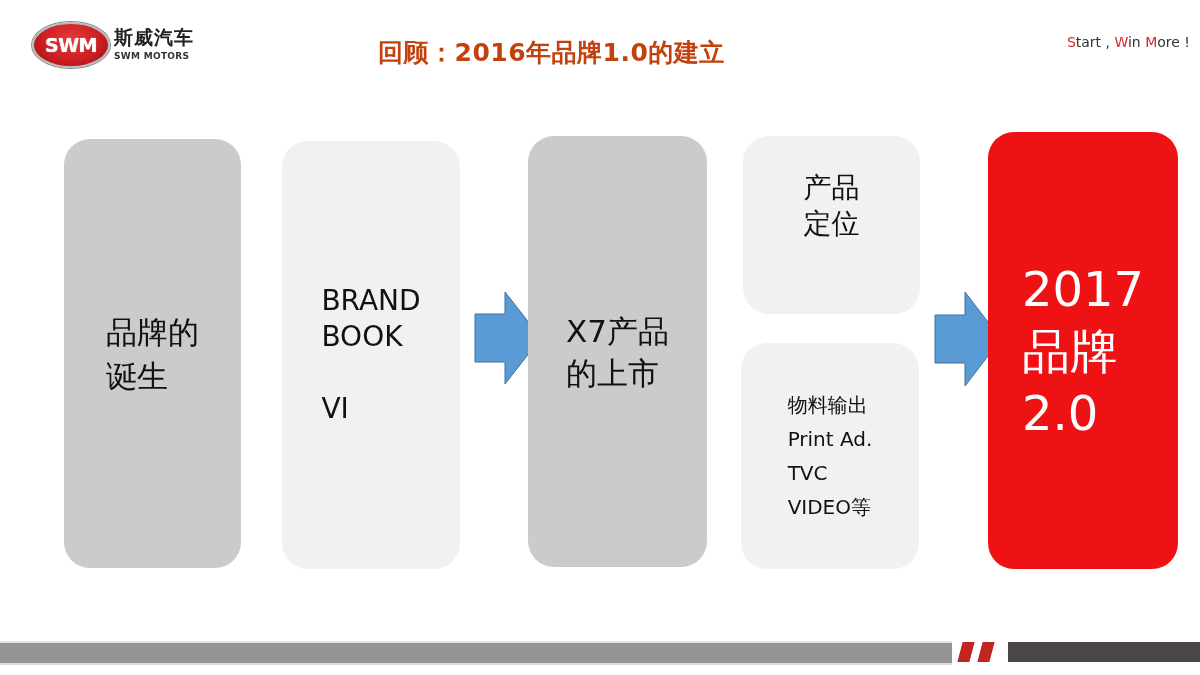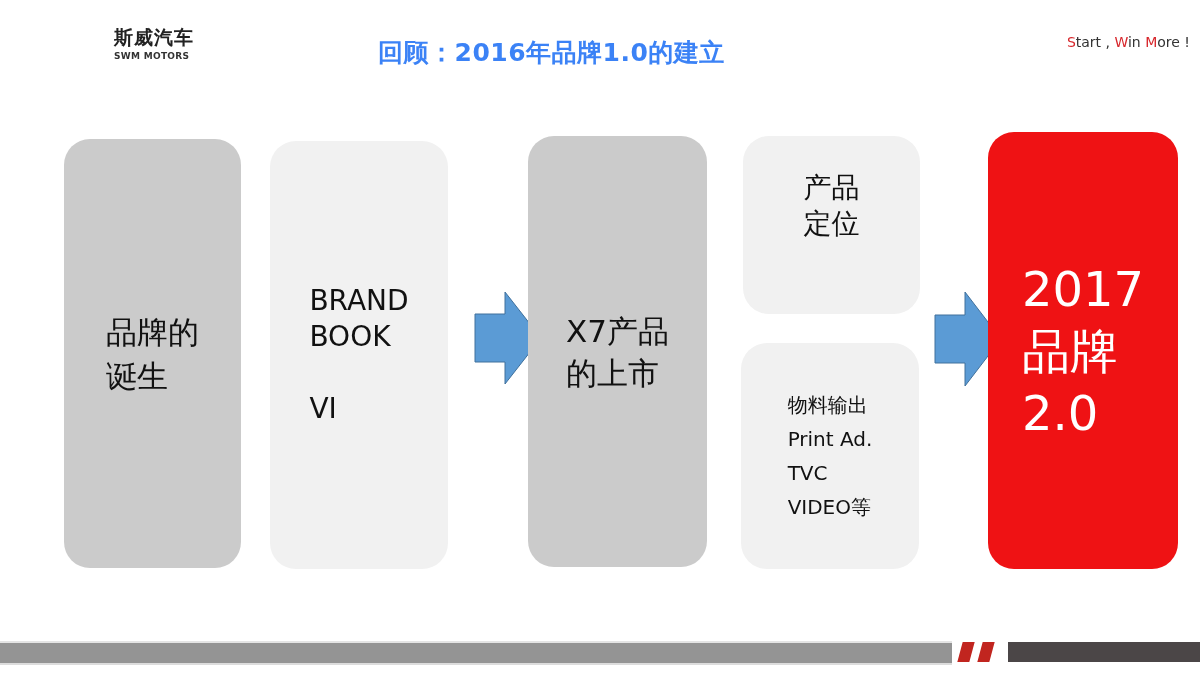--- a/index.html
+++ b/index.html
@@ -10,53 +10,56 @@
   
   .logo { left:30px; top:18px; width:190px; height:50px; }
   .logo-oval { position:absolute; left:2px; top:4px; width:74px; height:42px; border-radius:50%;
     background:radial-gradient(ellipse at 50% 35%, #e8383a 0%, #c81d20 60%, #8e0d10 100%);
     border:2px solid #b9b9b9; box-shadow:0 0 0 1px #888; display:flex; align-items:center; justify-content:center; }
   .logo-oval span { color:#fff; font-weight:bold; font-size:19px; letter-spacing:-0.5px;
     font-family:"DejaVu Sans",sans-serif; text-shadow:0 0 1px #fff; }
   .logo-cn { position:absolute; left:84px; top:7px; font-size:19px; font-weight:bold; color:#222; letter-spacing:1px; }
   .logo-en { position:absolute; left:84px; top:33px; font-size:9px; font-weight:bold; color:#333; letter-spacing:0.3px;text-align:right; }
 
-  .title { left:378px; top:36px; font-size:25px; font-weight:bold; color:#3b82f6; letter-spacing:0.5px; }
+  .title { left:378px; top:36px; font-size:25px; font-weight:bold; color:#c2410c; letter-spacing:0.5px; }
 
   .slogan { right:10px; top:20px; text-align:right; }
   .slogan-cn { font-size:19px; font-weight:bold; color:#222; letter-spacing:6px; }
   .slogan-en { font-size:14px; color:#333; margin-top:14px; }
   .slogan-en .r { color:#d7262b; }
 
   
   .box { position:absolute; border-radius:26px; display:flex; align-items:center; justify-content:center;
          text-align:left; color:#111; box-sizing:border-box; }
   .box .txt { white-space:pre-line; }
   .dark { background:#cbcbcb; }
   .light { background:#f1f1f1; }
   .red { background:#ef1214; color:#fff; }
 
   .b1 { left:64px; top:139px; width:177px; height:429px; font-size:31px; line-height:44px; }
-  .b2 { left:270px; top:141px; width:178px; height:428px; font-size:28px; line-height:36px; }
+  .b2 { left:282px; top:141px; width:178px; height:428px; font-size:28px; line-height:36px; }
   .b3 { left:528px; top:136px; width:179px; height:431px; font-size:31px; line-height:42px; }
   .b4a { left:743px; top:136px; width:177px; height:178px; font-size:28px; line-height:36px; align-items:flex-start; padding-top:34px; }
   .b4b { left:741px; top:343px; width:178px; height:226px; font-size:20px; line-height:34px; }
   .b5 { left:988px; top:132px; width:190px; height:437px; font-size:48px; line-height:62px; }
 
   .arrow { position:absolute; }
 
   
   .band-gray { left:0; top:641px; width:952px; height:20px; background:#949494; border-top:2px solid #e4e4e4; border-bottom:2px solid #dcdcdc; }
   .band-dark { left:1008px; top:642px; width:192px; height:20px; background:#4b4647; }
   .slash { position:absolute; top:642px; width:12px; height:20px; background:#c1251f; transform:skewX(-15deg); }
 </style>
 </head>
 <body>
 
 <div class="abs logo">
+  <div class="logo-oval">
+    <span>SWM</span>
+  </div>
   <div class="logo-cn">斯威汽车</div>
   <div class="logo-en">SWM MOTORS</div>
 </div>
 
 <div class="abs title">回顾：2016年品牌1.0的建立</div>
 
 <div class="abs slogan">
   <div class="slogan-en">
     <span class="r">S</span><span>tart , </span><span class="r">W</span><span>in </span><span class="r">M</span><span>ore !</span>
   </div>

